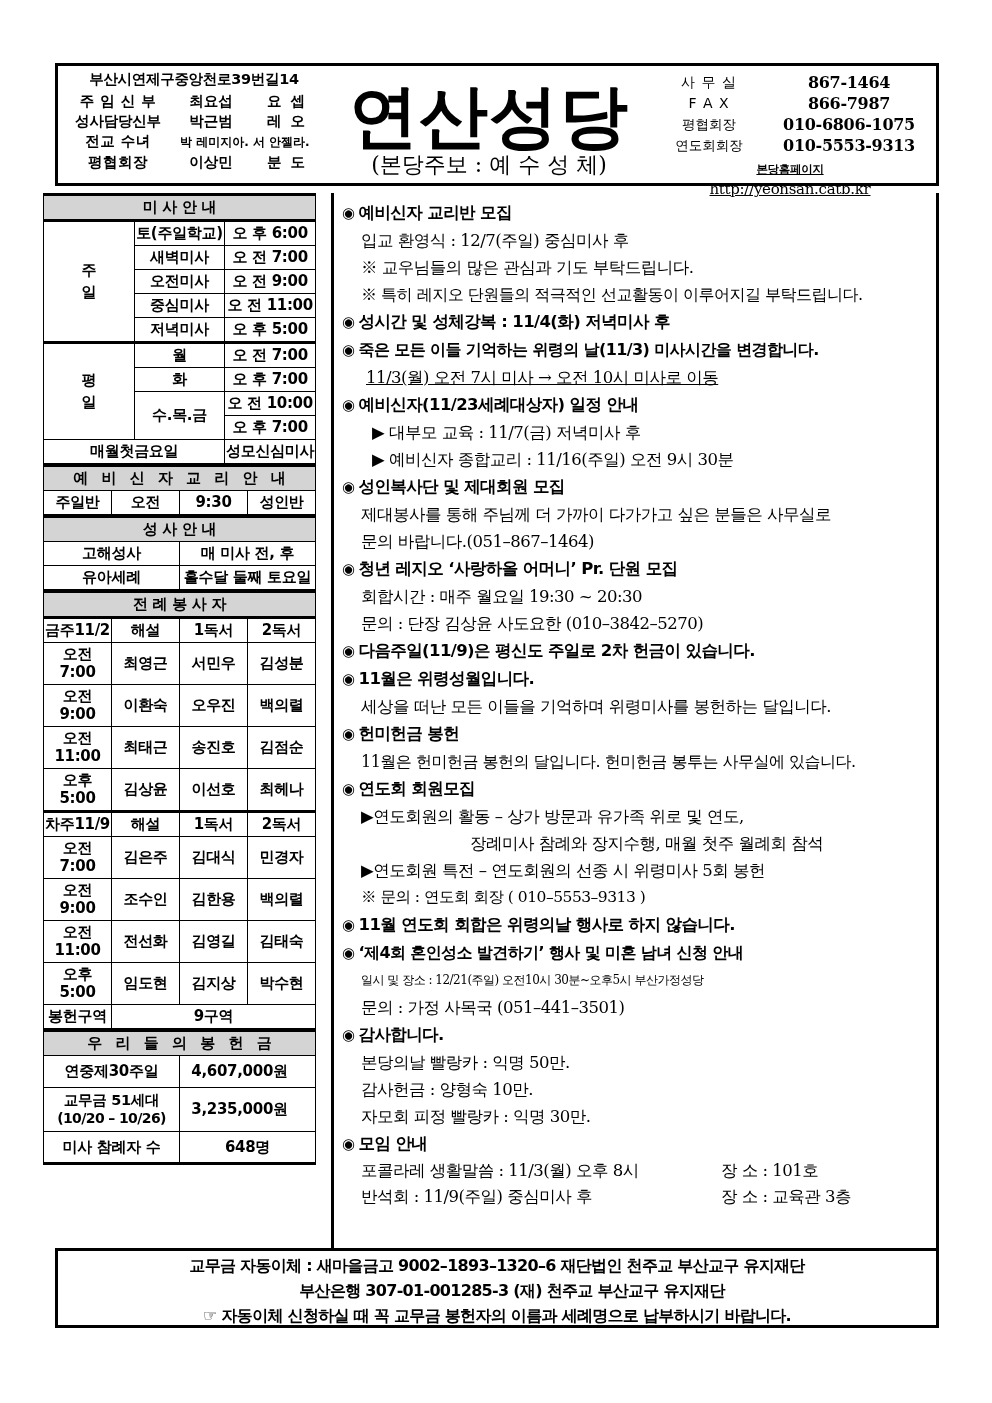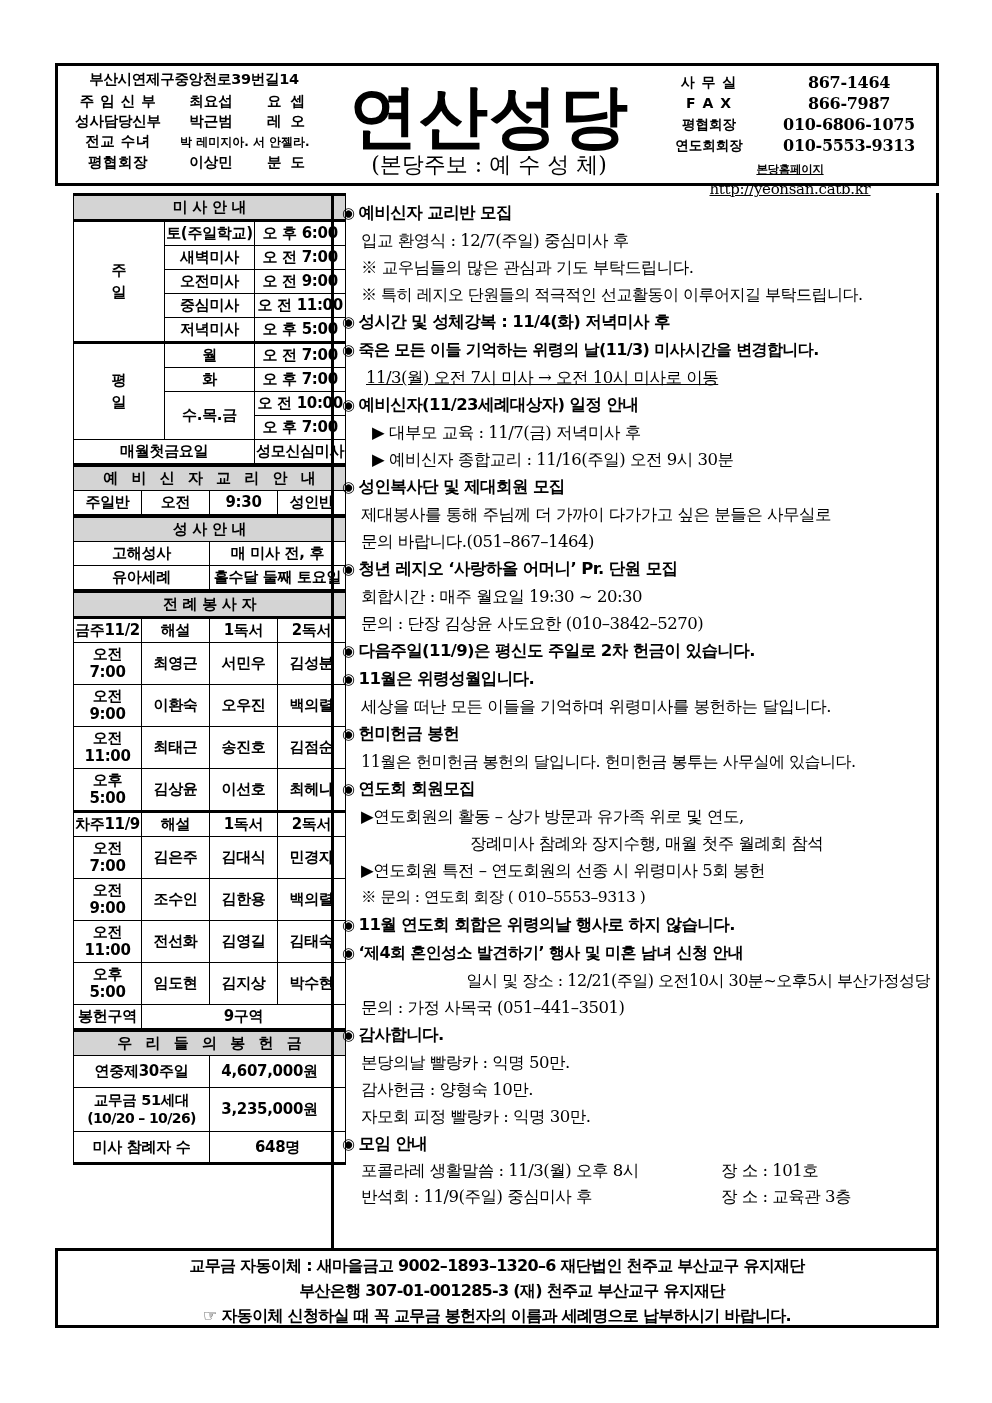--- a/index.html
+++ b/index.html
@@ -102,21 +102,21 @@
     box-sizing: border-box;
     padding: 6px 6px 0 2px;
     font-family: "DejaVu Serif", "Liberation Serif", serif;
     font-size: 15px;
     line-height: 21px;
   }
   .hr-row { display: flex; }
   .hr-label {
     width: 118px;
     text-align: center;
-    font-weight: bold;
+    font-weight: normal;
     font-family: "DejaVu Sans", "Liberation Sans", sans-serif;
     font-size: 14px;
     letter-spacing: 1px;
   }
   .hr-label.ls0 { letter-spacing: 0px; font-size: 13.5px;}
   .hr-val {
     flex: 1;
     text-align: center;
     font-family: "DejaVu Serif", "Liberation Serif", serif;
     font-size: 16px;
@@ -139,21 +139,21 @@
     font-size: 15px;
     text-decoration: underline;
     letter-spacing: -0.3px;
     display: block;
     margin-top: -1px;
   }
 
   
   .leftcol {
     position: absolute;
-    left: 73px;
+    left: 43px;
     top: 193px;
     width: 320px;
   }
   table.t {
     border-collapse: collapse;
     width: 273px;
     table-layout: fixed;
   }
   table.t td {
     border: 1px solid #000;
@@ -546,21 +546,21 @@
 
       <div class="a-head"><span class="bul">◉</span><span>연도회 회원모집</span></div>
       <div class="a-body ind2">▶연도회원의 활동 – 상가 방문과 유가족 위로 및 연도,</div>
       <div class="a-body deep">장례미사 참례와 장지수행, 매월 첫주 월례회 참석</div>
       <div class="a-body ind2">▶연도회원 특전 – 연도회원의 선종 시 위령미사 5회 봉헌</div>
       <div class="a-body ind2 sm">※ 문의 : 연도회 회장 ( 010–5553–9313 )</div>
 
       <div class="a-head"><span class="bul">◉</span><span>11월 연도회 회합은 위령의날 행사로 하지 않습니다.</span></div>
 
       <div class="a-head" style="font-size:16px;"><span class="bul">◉</span><span>‘제4회 혼인성소 발견하기’  행사 및 미혼 남녀 신청 안내</span></div>
-      <div class="a-body" style="font-size:16px;text-align:right;">일시 및 장소 : 12/21(주일) 오전10시 30분~오후5시  부산가정성당</div>
+      <div class="a-body" style="font-size:12px;">일시 및 장소 : 12/21(주일) 오전10시 30분~오후5시  부산가정성당</div>
       <div class="a-body">문의 : 가정 사목국 (051–441–3501)</div>
 
       <div class="a-head"><span class="bul">◉</span><span>감사합니다.</span></div>
       <div class="a-body">본당의날 빨랑카 : 익명 50만.</div>
       <div class="a-body">감사헌금 : 양형숙 10만.</div>
       <div class="a-body">자모회 피정 빨랑카 : 익명 30만.</div>
 
       <div class="a-head"><span class="bul">◉</span><span>모임 안내</span></div>
       <div class="a-meet">
         <span class="mleft">포콜라레 생활말씀 : 11/3(월) 오후 8시</span>

